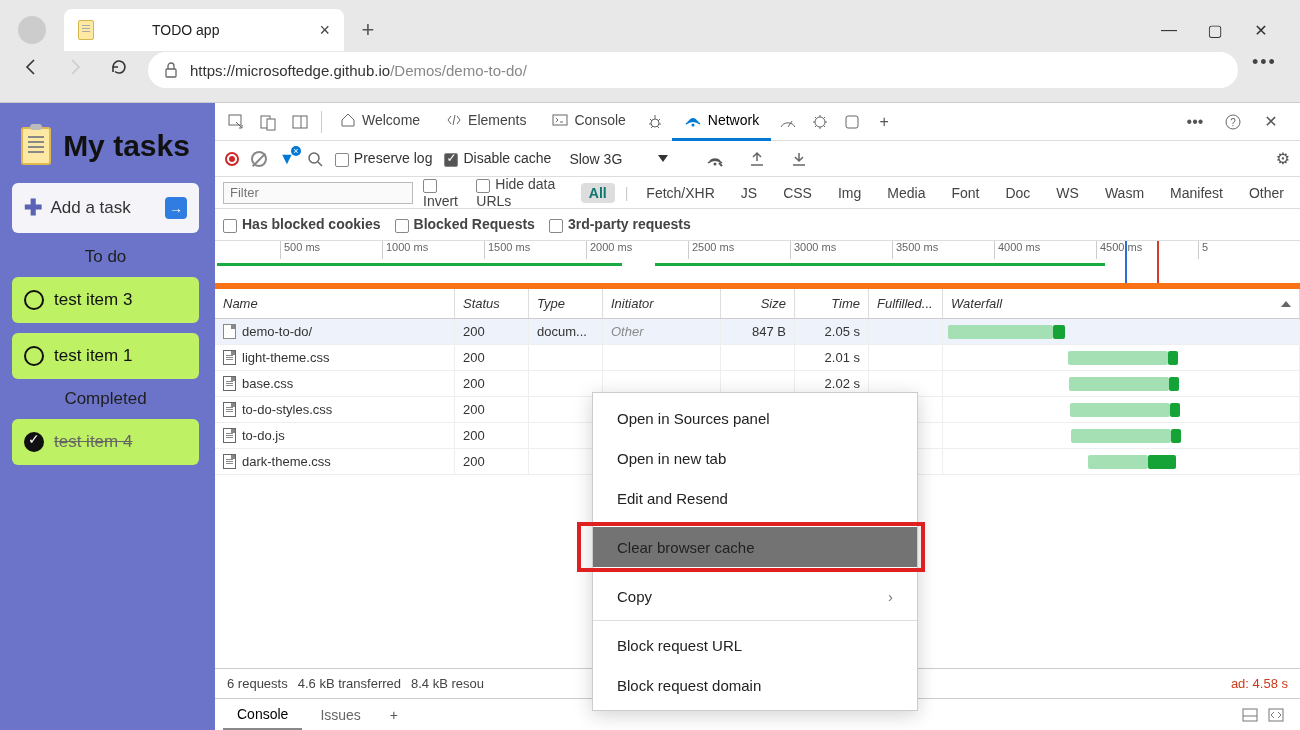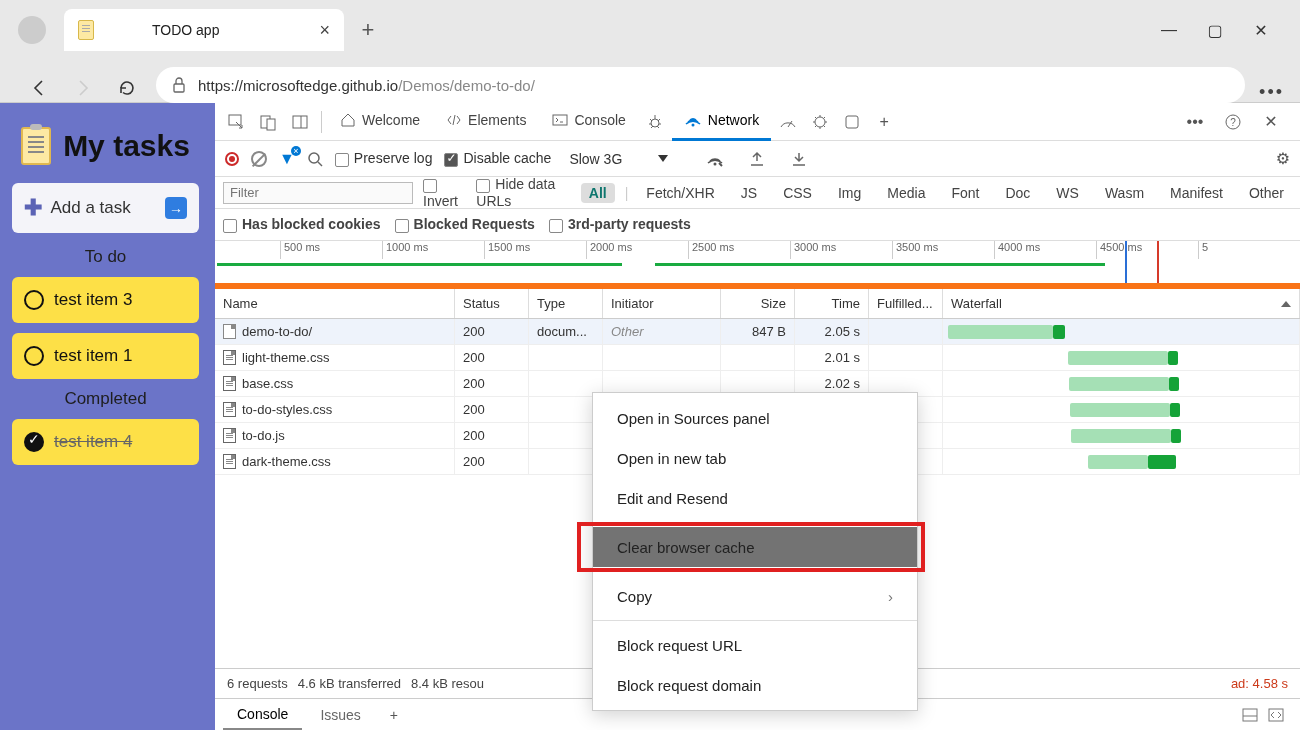--- a/index.html
+++ b/index.html
@@ -11,21 +11,21 @@
 .profile-icon { width: 28px; height: 28px; border-radius: 50%; background: #ccc; margin: 0 10px; }
 .tab { background: #fff; border-radius: 8px 8px 0 0; height: 42px; width: 280px; display: flex; align-items: center; padding: 0 14px; gap: 10px; font-size: 14px; }
 .tab-favicon { width: 16px; height: 20px; background: #fde9a3; border: 1px solid #d8b84a; border-radius: 2px; position: relative; }
 .tab-favicon::after { content: ""; position: absolute; top: 4px; left: 3px; right: 3px; height: 1px; background: #aaa; box-shadow: 0 3px 0 #aaa, 0 6px 0 #aaa; }
 .tab-title { flex: 1; color: #222; margin-left: 48px; }
 .tab-close { font-size: 18px; color: #444; cursor: pointer; }
 .new-tab-btn { width: 32px; height: 32px; display: flex; align-items: center; justify-content: center; font-size: 22px; color: #555; cursor: pointer; }
 .window-controls { margin-left: auto; display: flex; gap: 28px; padding-right: 22px; }
 .win-ctrl { width: 18px; height: 18px; display:flex; align-items:center; justify-content:center; font-size:16px; color:#333; cursor:pointer; }
 
-.addr-bar { display: flex; align-items: flex-end; height: 51px; padding: 0 16px; gap: 14px; margin-left: 8px; }
+.addr-bar { display: flex; align-items: flex-start; height: 51px; padding: 0 16px; gap: 14px; }
 .nav-btn { width: 30px; height: 30px; display: flex; align-items: center; justify-content: center; cursor: pointer; color: #333; }
 .nav-btn.disabled { color: #bbb; }
 .url-field { flex: 1; background: #fff; height: 36px; border-radius: 18px; display: flex; align-items: center; padding: 0 16px; gap: 12px; font-size: 15px; color: #777; max-width: 1090px; }
 .url-https { color: #333; }
 .url-path { color: #888; }
 .lock-icon { color: #666; }
 .more-btn { font-size: 18px; color: #444; letter-spacing: 2px; cursor: pointer; }
 
 
 .content-area { display: flex; height: 627px; }
@@ -35,21 +35,21 @@
 .todo-header { display: flex; align-items: center; gap: 12px; padding: 10px 0 18px; justify-content: center; }
 .todo-clip { width: 30px; height: 38px; background: #fde9a3; border: 2px solid #e0b850; border-radius: 3px; position: relative; }
 .todo-clip::before { content:""; position:absolute; top:-5px; left:7px; width:12px; height:6px; background:#bbb; border-radius:3px; }
 .todo-clip::after { content:""; position:absolute; top:7px; left:5px; right:5px; height:2px; background:#888; box-shadow:0 5px 0 #888, 0 10px 0 #888, 0 15px 0 #888; }
 .todo-title { font-size: 30px; font-weight: 700; color: #111; }
 .add-task { background: #f4f4f9; border-radius: 6px; height: 50px; display: flex; align-items: center; padding: 0 12px; gap: 8px; margin-bottom: 14px; }
 .plus-icon { font-size: 22px; font-weight: 700; color: #5b63b5; }
 .add-task-text { flex: 1; font-size: 17px; color: #333; }
 .arrow-box { width: 22px; height: 22px; background: #2f7de0; border-radius: 4px; color: #fff; display: flex; align-items: center; justify-content: center; font-size: 14px; }
 .section-label { text-align: center; color: #1e1e1e; font-size: 17px; margin: 10px 0; }
-.task-card { background: #fde047; border-radius: 6px; height: 46px; display: flex; align-items: center; padding: 0 12px; gap: 10px; margin-bottom: 10px; font-size: 17px; color: #111; }
+.task-card { background: #bef264; border-radius: 6px; height: 46px; display: flex; align-items: center; padding: 0 12px; gap: 10px; margin-bottom: 10px; font-size: 17px; color: #111; }
 .task-circle { width: 20px; height: 20px; border: 2.5px solid #111; border-radius: 50%; }
 .task-circle.done { background: #111; position: relative; }
 .task-circle.done::after { content: "✓"; color: #fff; position: absolute; top: -3px; left: 2px; font-size: 14px; }
 .task-done { text-decoration: line-through; color: #666; }
 
 
 .devtools { flex: 1; background: #fff; display: flex; flex-direction: column; border-left: 4px solid #6b74c8; }
 .dt-tabs { height: 38px; display: flex; align-items: center; border-bottom: 1px solid #ddd; padding: 0 6px; gap: 2px; }
 .dt-icon-btn { width: 30px; height: 30px; display: flex; align-items: center; justify-content: center; color: #555; cursor: pointer; }
 .dt-tab { height: 38px; display: flex; align-items: center; gap: 6px; padding: 0 12px; font-size: 14px; color: #444; cursor: pointer; border-bottom: 3px solid transparent; }
@@ -82,21 +82,21 @@
 
 .timeline { height: 48px; border-bottom: 6px solid #f97316; position: relative; overflow:hidden; }
 .tl-ticks { display:flex; height:18px; font-size:11px; color:#666; padding-left:65px; }
 .tl-tick { width:102px; border-left:1px solid #ccc; padding-left:3px; }
 .tl-bars { position:absolute; left:0; right:10px; top:22px; height:3px; }
 .tl-bar-green { position:absolute; height:3px; background:#1aab40; }
 .tl-cursor-blue { position:absolute; top:0; bottom:0; width:2px; background:#2a6fd6; }
 .tl-cursor-red { position:absolute; top:0; bottom:0; width:2px; background:#d63a2a; }
 
 .net-table { flex: 1; position: relative; overflow:hidden; }
-.net-head { display: flex; height: 30px; border-bottom: 1px solid #ccc; font-size: 13px; color: #333; align-items: center; background:#fff; }
+.net-head { display: flex; height: 30px; border-bottom: 1px solid #ccc; font-size: 13px; color: #333; align-items: center; background:#fff;font-style:italic; }
 .net-head > div { border-right: 1px solid #ddd; padding: 0 8px; height:100%; display:flex; align-items:center; }
 .col-name { width: 240px; }
 .col-status { width: 74px; }
 .col-type { width: 74px; }
 .col-init { width: 118px; }
 .col-size { width: 74px; justify-content:flex-end; }
 .col-time { width: 74px; justify-content:flex-end; }
 .col-ff { width: 74px; }
 .col-wf { flex: 1; position:relative; }
 .sorter { position:absolute; right:8px; width:0; height:0; border-left:5px solid transparent; border-right:5px solid transparent; border-bottom:6px solid #666; }

